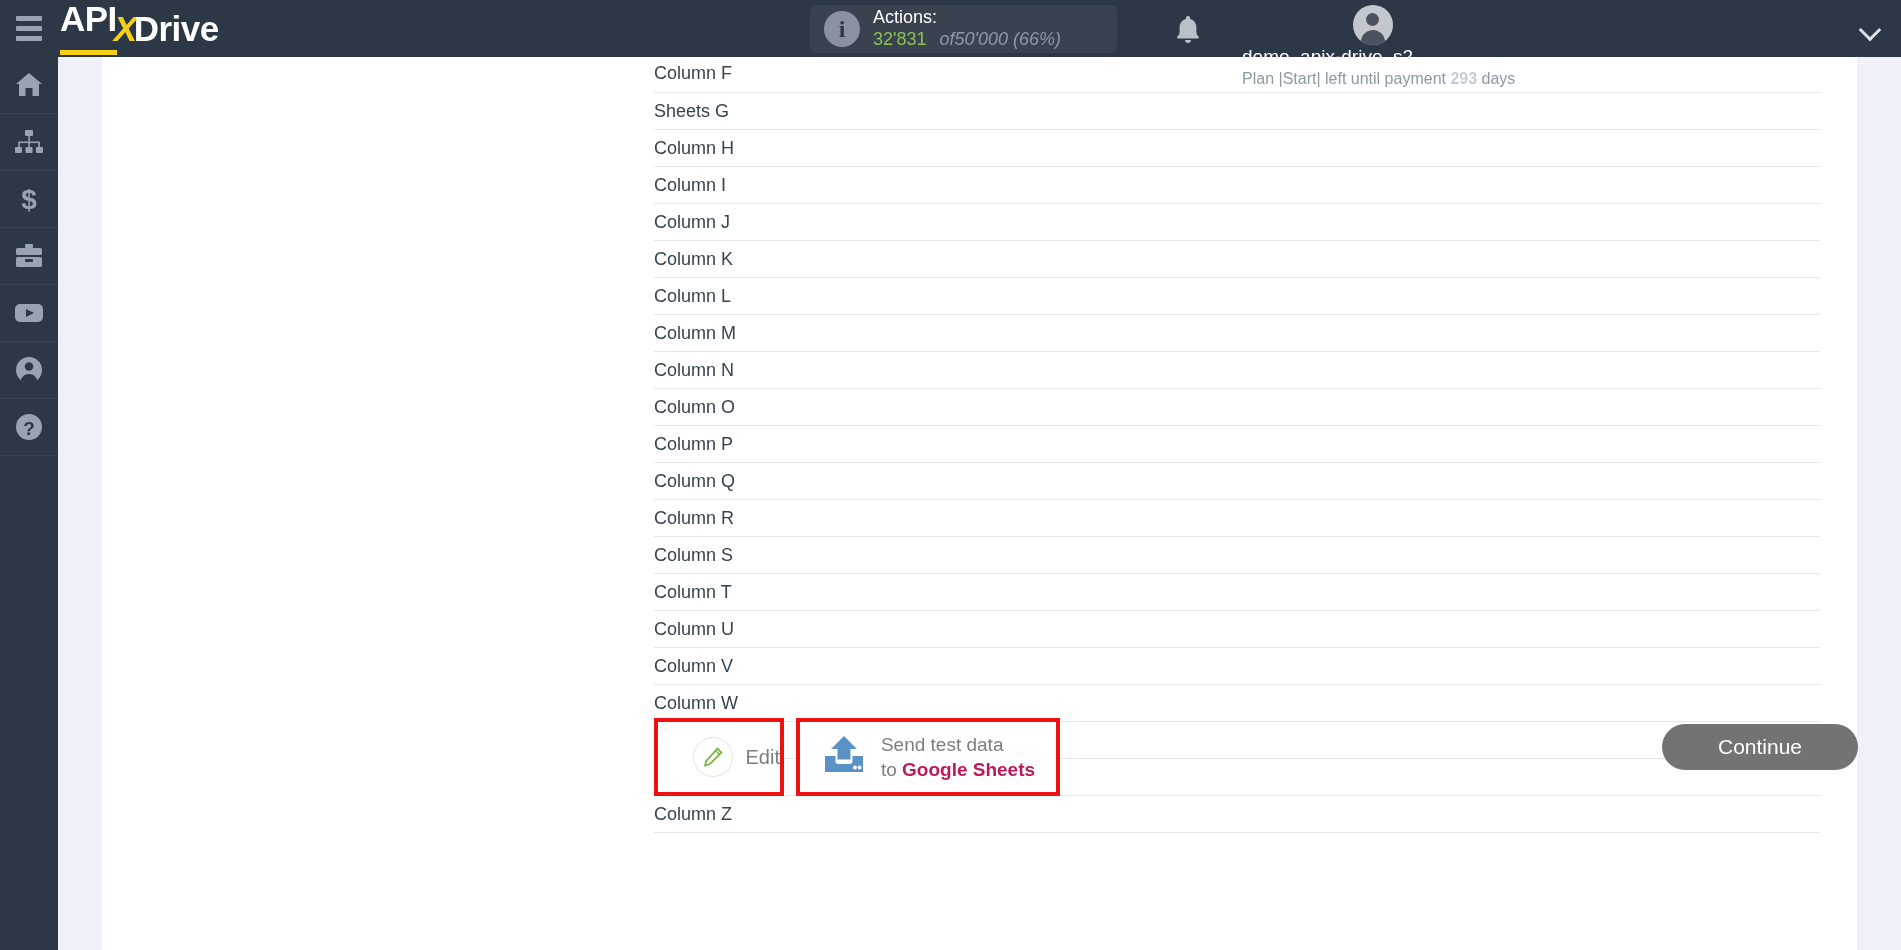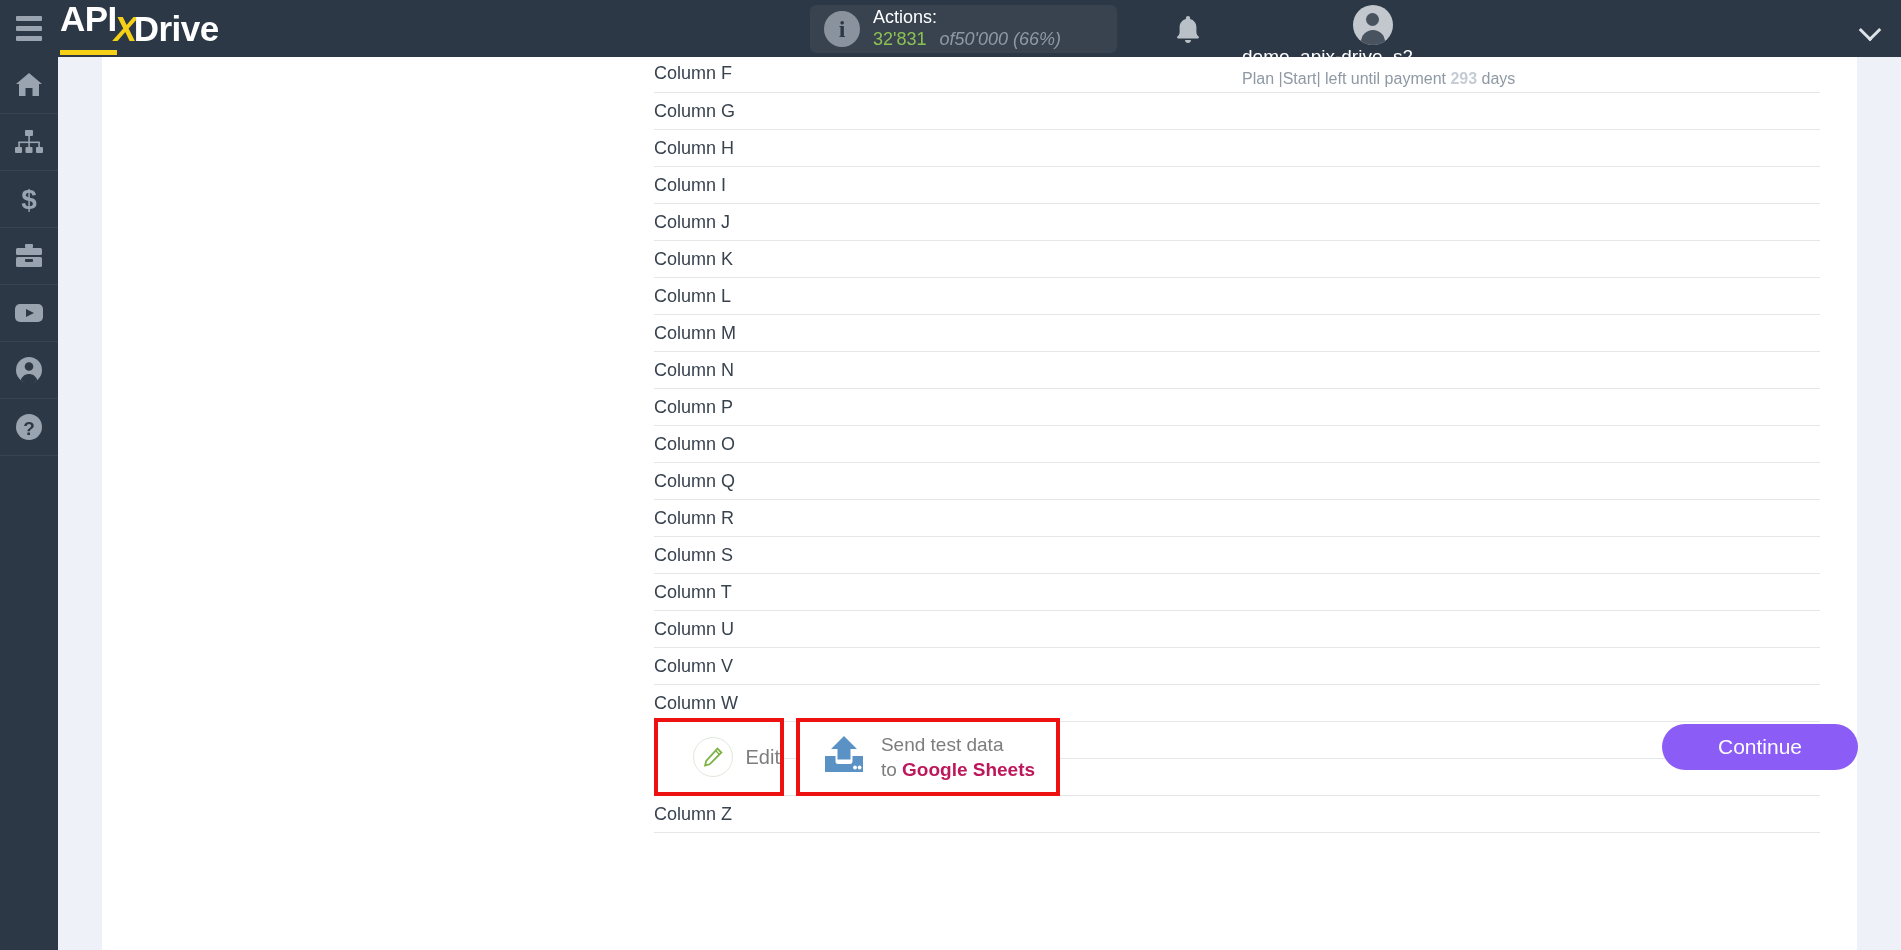--- a/index.html
+++ b/index.html
@@ -167,21 +167,21 @@
   #edit-label { margin-left: 13px; color: #7d7d7d; font-size: 20px; }
 
   #send-wrap { margin-left: 12px; width: 264px; height: 78px; }
   #send-btn { display: flex; align-items: center; cursor: pointer; padding: 0 10px; }
   #send-text { margin-left: 14px; color: #7d7d7d; font-size: 19px; line-height: 1.32; }
   #send-text b { color: #be185d; }
 
   #continue-btn {
     position: absolute; left: 1033px; top: 22px;
     width: 196px; height: 46px;
-    background: #8b5cf6; border-radius: 23px;
+    background: #737373; border-radius: 23px;
     color: #ffffff; font-size: 21px;
     display: flex; align-items: center; justify-content: center;
     cursor: pointer;
   }
 </style>
 </head>
 <body>
 
 <div id="header">
 
@@ -295,30 +295,30 @@
 </div>
 
 <div id="page">
 
   <div id="left-panel"></div>
 
   <div id="main-card">
 
     <div id="rows">
         <div class="row">Column F</div>
-        <div class="row">Column G</div>
+        <div class="row">Sheets G</div>
         <div class="row">Column H</div>
         <div class="row">Column I</div>
         <div class="row">Column J</div>
         <div class="row">Column K</div>
         <div class="row">Column L</div>
         <div class="row">Column M</div>
         <div class="row">Column N</div>
+        <div class="row">Column O</div>
         <div class="row">Column P</div>
-        <div class="row">Column O</div>
         <div class="row">Column Q</div>
         <div class="row">Column R</div>
         <div class="row">Column S</div>
         <div class="row">Column T</div>
         <div class="row">Column U</div>
         <div class="row">Column V</div>
         <div class="row">Column W</div>
         <div class="row">Column X</div>
         <div class="row">Column Y</div>
         <div class="row">Column Z</div>

